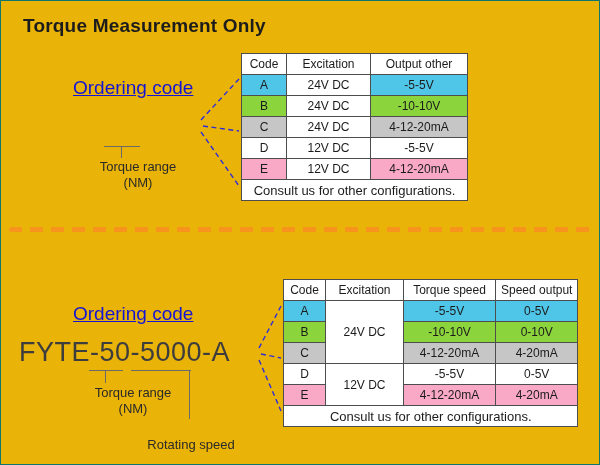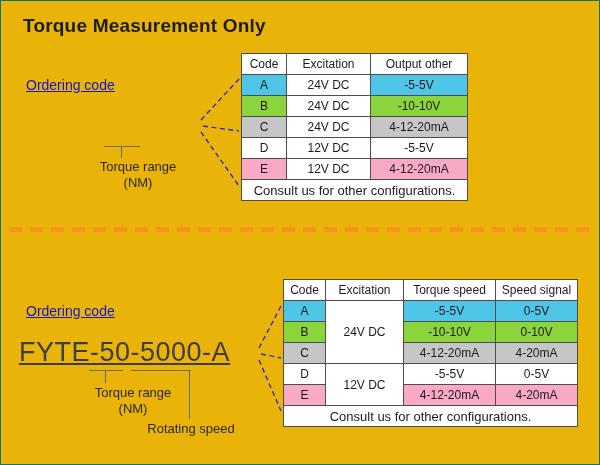--- a/index.html
+++ b/index.html
@@ -1,23 +1,23 @@
 <!DOCTYPE html>
 <html><head>
 <meta charset="utf-8">
 <style>
   * { margin:0; padding:0; box-sizing:border-box; }
   html,body { background:#ffffff; }
   body { font-family:"Liberation Sans", sans-serif; }
   .page { position:relative; width:600px; height:465px; background:#eab308; border:1px solid #0f766e; overflow:hidden; }
   .abs { position:absolute; }
   .section-title { font-size:19px; font-weight:bold; color:#1c1c1c; letter-spacing:0.2px; white-space:nowrap; }
-  .ordering-link { font-size:14px; color:#1414d6; text-decoration:underline; cursor:pointer; white-space:nowrap; display:inline-block; }
+  .ordering-link { font-size:19px; color:#1414d6; text-decoration:underline; cursor:pointer; white-space:nowrap; display:inline-block;margin-left:47px; }
   .big-code { font-size:26px; color:#3d3d3d; letter-spacing:1px; white-space:nowrap; }
-  .big-code.b2 { font-size:27px; letter-spacing:0.5px;text-decoration:underline; }
+  .big-code.b2 { font-size:27px; letter-spacing:0.5px; }
   .spec-table { border-collapse:collapse; font-size:12px; color:#1b1b1b; background:#ffffff; }
   .spec-table th, .spec-table td { border:1px solid #4d4d4d; text-align:center; padding:2px 5px; height:21px; font-weight:400; white-space:nowrap; }
   .footer-td { font-size:13px; padding:3px 4px; }
   td[data-color="cyan"]  { background:#4fc6e8; }
   td[data-color="green"] { background:#8cd43c; }
   td[data-color="gray"]  { background:#c6c6c6; }
   td[data-color="pink"]  { background:#f9a8c5; }
   td[data-color="white"] { background:#ffffff; }
   .divider { background:repeating-linear-gradient(90deg,#f7941e 0 13px, transparent 13px 21px); height:5px; border-radius:3px; }
   .bracket-h { border-bottom:1.5px solid #6a6a6a; }
@@ -107,37 +107,37 @@
 
   <div class="abs bracket-h" style="left:88px; top:356px; width:34px; height:14px;"></div>
   <div class="abs bracket-v" style="left:104px; top:370px; width:2px; height:12px;"></div>
   <div class="abs anno" style="left:72px; top:384px; width:120px;">
     <div>Torque range</div>
     <div>(NM)</div>
   </div>
 
   <div class="abs bracket-h" style="left:130px; top:356px; width:60px; height:14px;"></div>
   <div class="abs bracket-v" style="left:188px; top:370px; width:2px; height:48px;"></div>
-  <div class="abs anno" style="left:130px; top:420px; width:120px;">
+  <div class="abs anno" style="left:130px; top:436px; width:120px;">
     <div>Rotating speed</div>
   </div>
 
   <table class="abs spec-table" style="left:282px; top:278px;">
     <colgroup>
         <col style="width:42px">
         <col style="width:78px">
         <col style="width:92px">
         <col style="width:82px">
       </colgroup>
     <thead>
       <tr>
         <th>Code</th>
         <th>Excitation</th>
         <th>Torque speed</th>
-        <th>Speed signal</th>
+        <th>Speed output</th>
       </tr>
     </thead>
     <tbody>
       <tr>
         <td data-color="cyan">A</td>
         <td rowspan="3">24V DC</td>
         <td data-color="cyan">-5-5V</td>
         <td data-color="cyan">0-5V</td>
       </tr>
       <tr>

